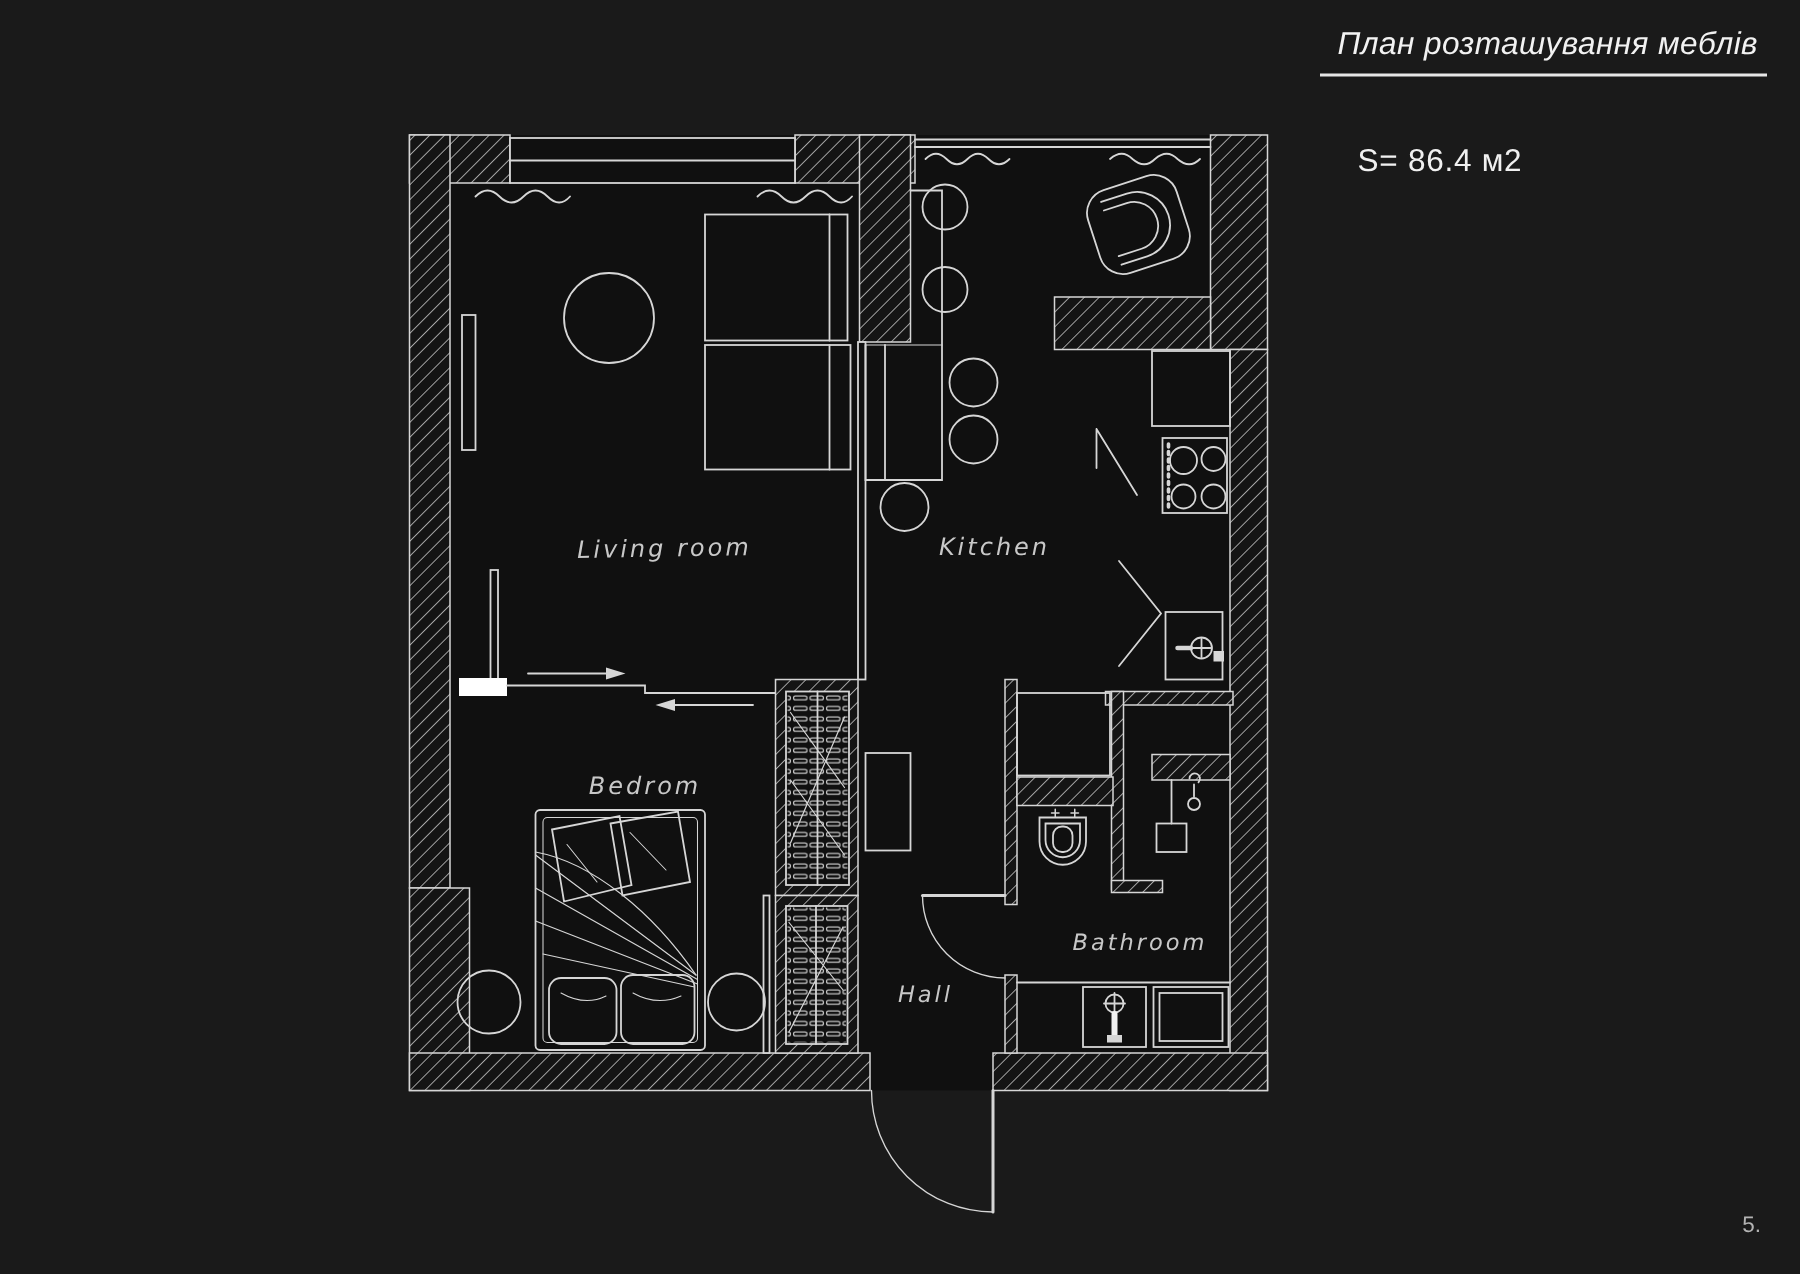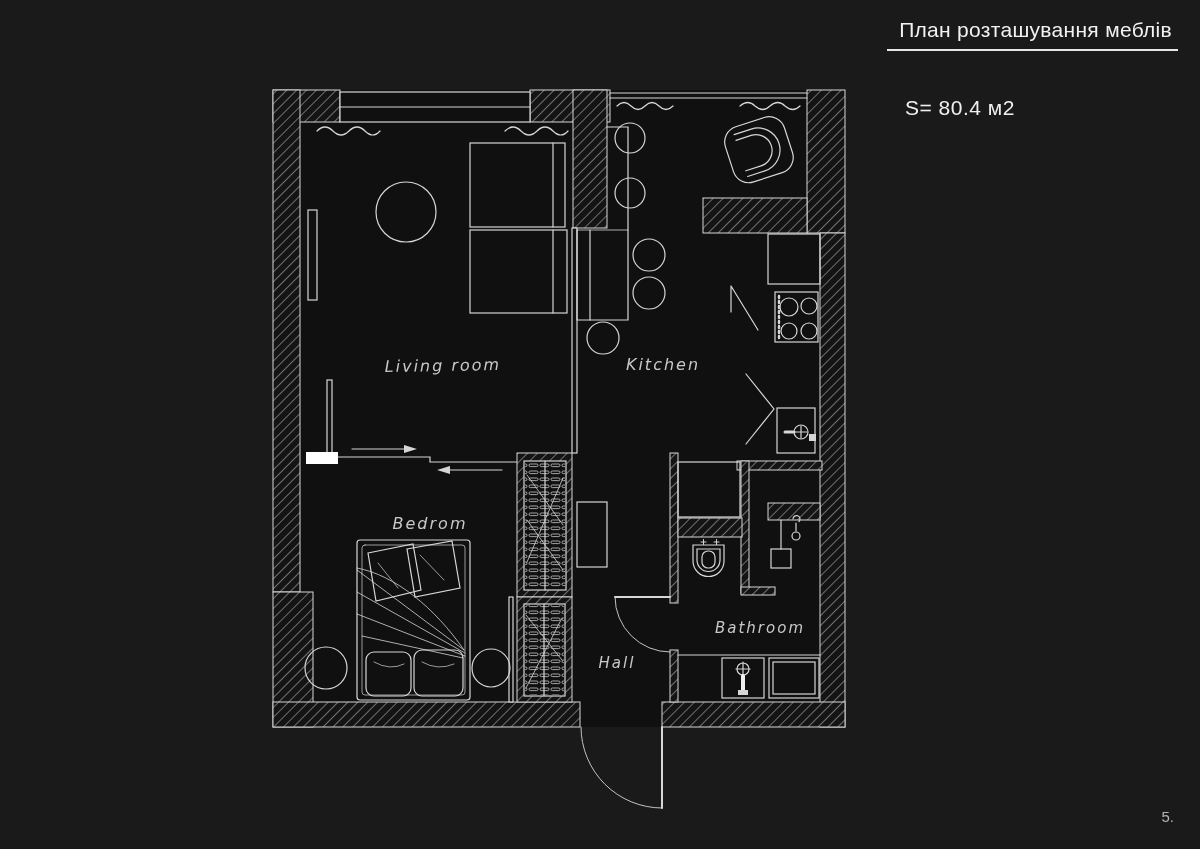--- a/index.html
+++ b/index.html
@@ -8,20 +8,21 @@
     background:#1a1a1a;
     font-family:"Liberation Sans", sans-serif;
   }
   .plan-svg{position:absolute;left:0;top:0;}
   .title-block{
     position:absolute;top:16px;right:22px;
     color:#f2f2f2;font-size:21px;letter-spacing:.3px;
     border-bottom:2px solid #e6e6e6;
     padding:2px 6px 7px 12px;
     white-space:nowrap;
+    font-style:italic;
   }
   .area-label{
     position:absolute;top:96px;left:905px;
     color:#f0f0f0;font-size:21px;letter-spacing:.5px;
   }
   .page-number{
     position:absolute;right:26px;bottom:24px;
     color:#b3b3b3;font-size:15px;
   }
   text.room-label{
@@ -229,16 +230,16 @@
     <g text-anchor="middle">
       <text class="room-label" x="443" y="371" font-size="16" transform="rotate(-1 443 371)">Living room</text>
       <text class="room-label" x="663" y="370" font-size="16">Kitchen</text>
       <text class="room-label" x="430" y="529" font-size="16">Bedrom</text>
       <text class="room-label" x="617" y="668" font-size="15">Hall</text>
       <text class="room-label" x="760" y="633" font-size="15">Bathroom</text>
     </g>
   </svg>
 
   <div class="title-block">План розташування меблів</div>
-  <div class="area-label">S= 80.4 м2</div>
+  <div class="area-label">S= 86.4 м2</div>
   <div class="page-number">5.</div>
 
 </div>
 
 </body></html>

